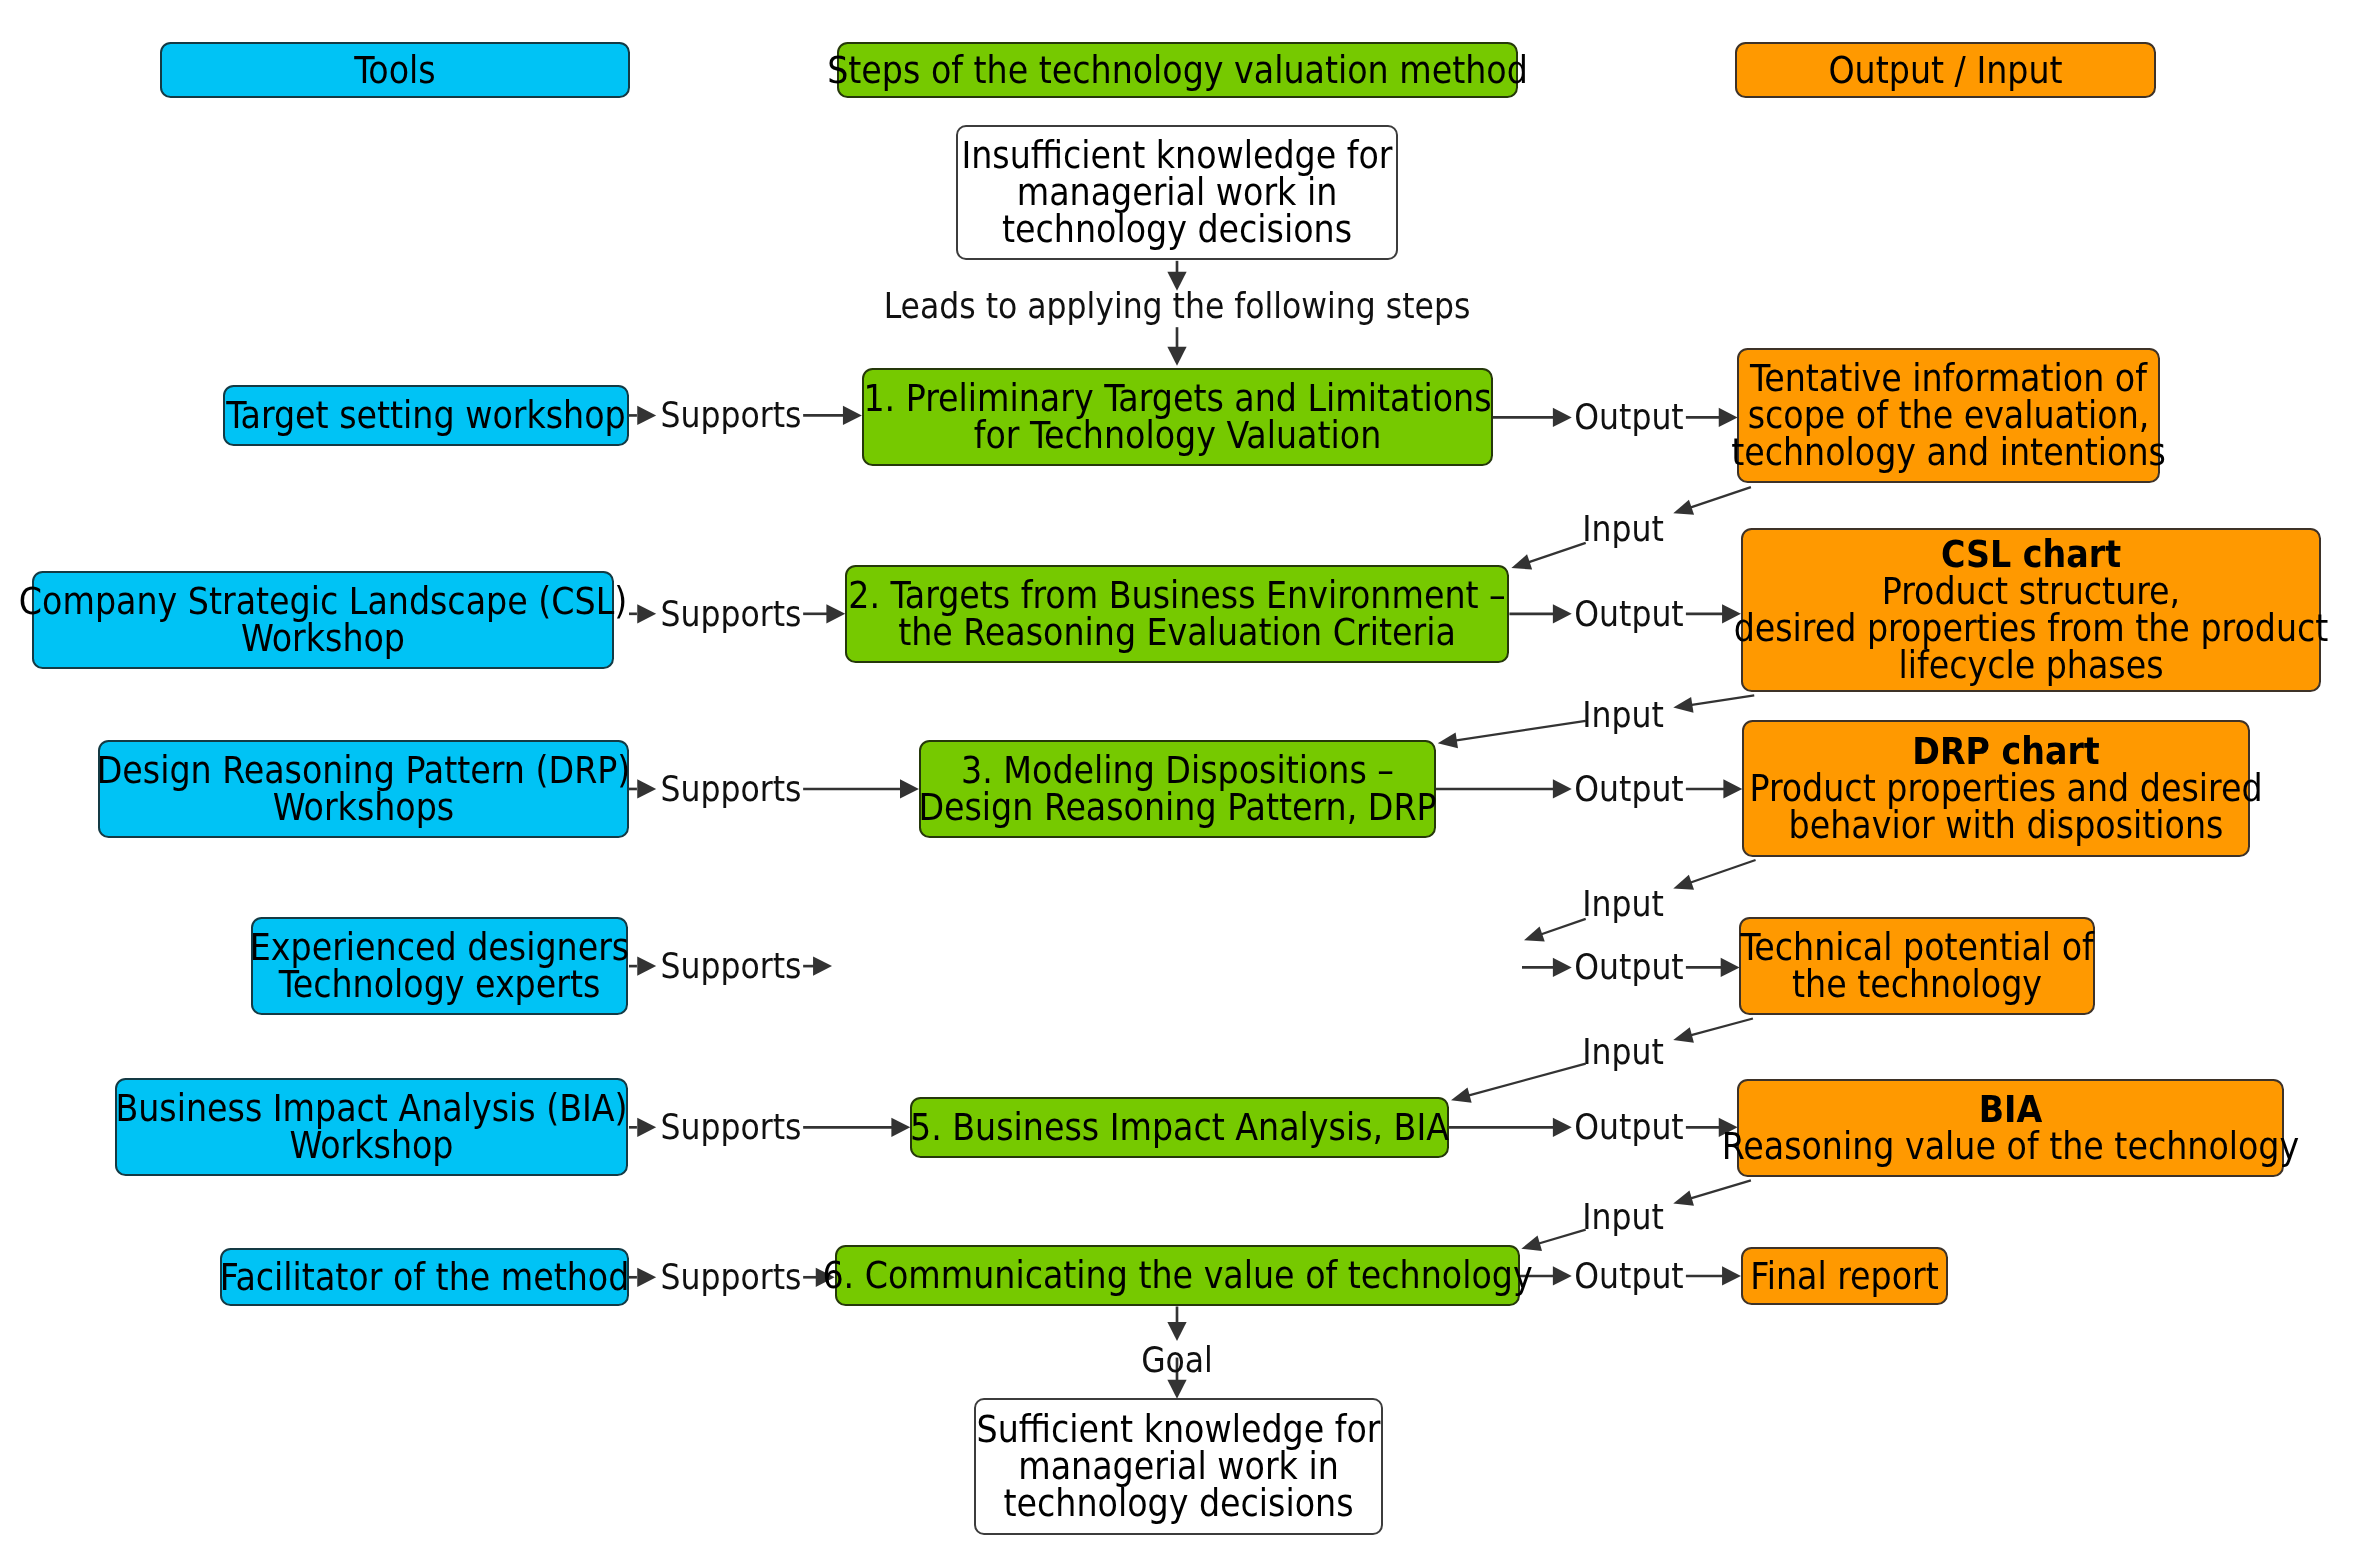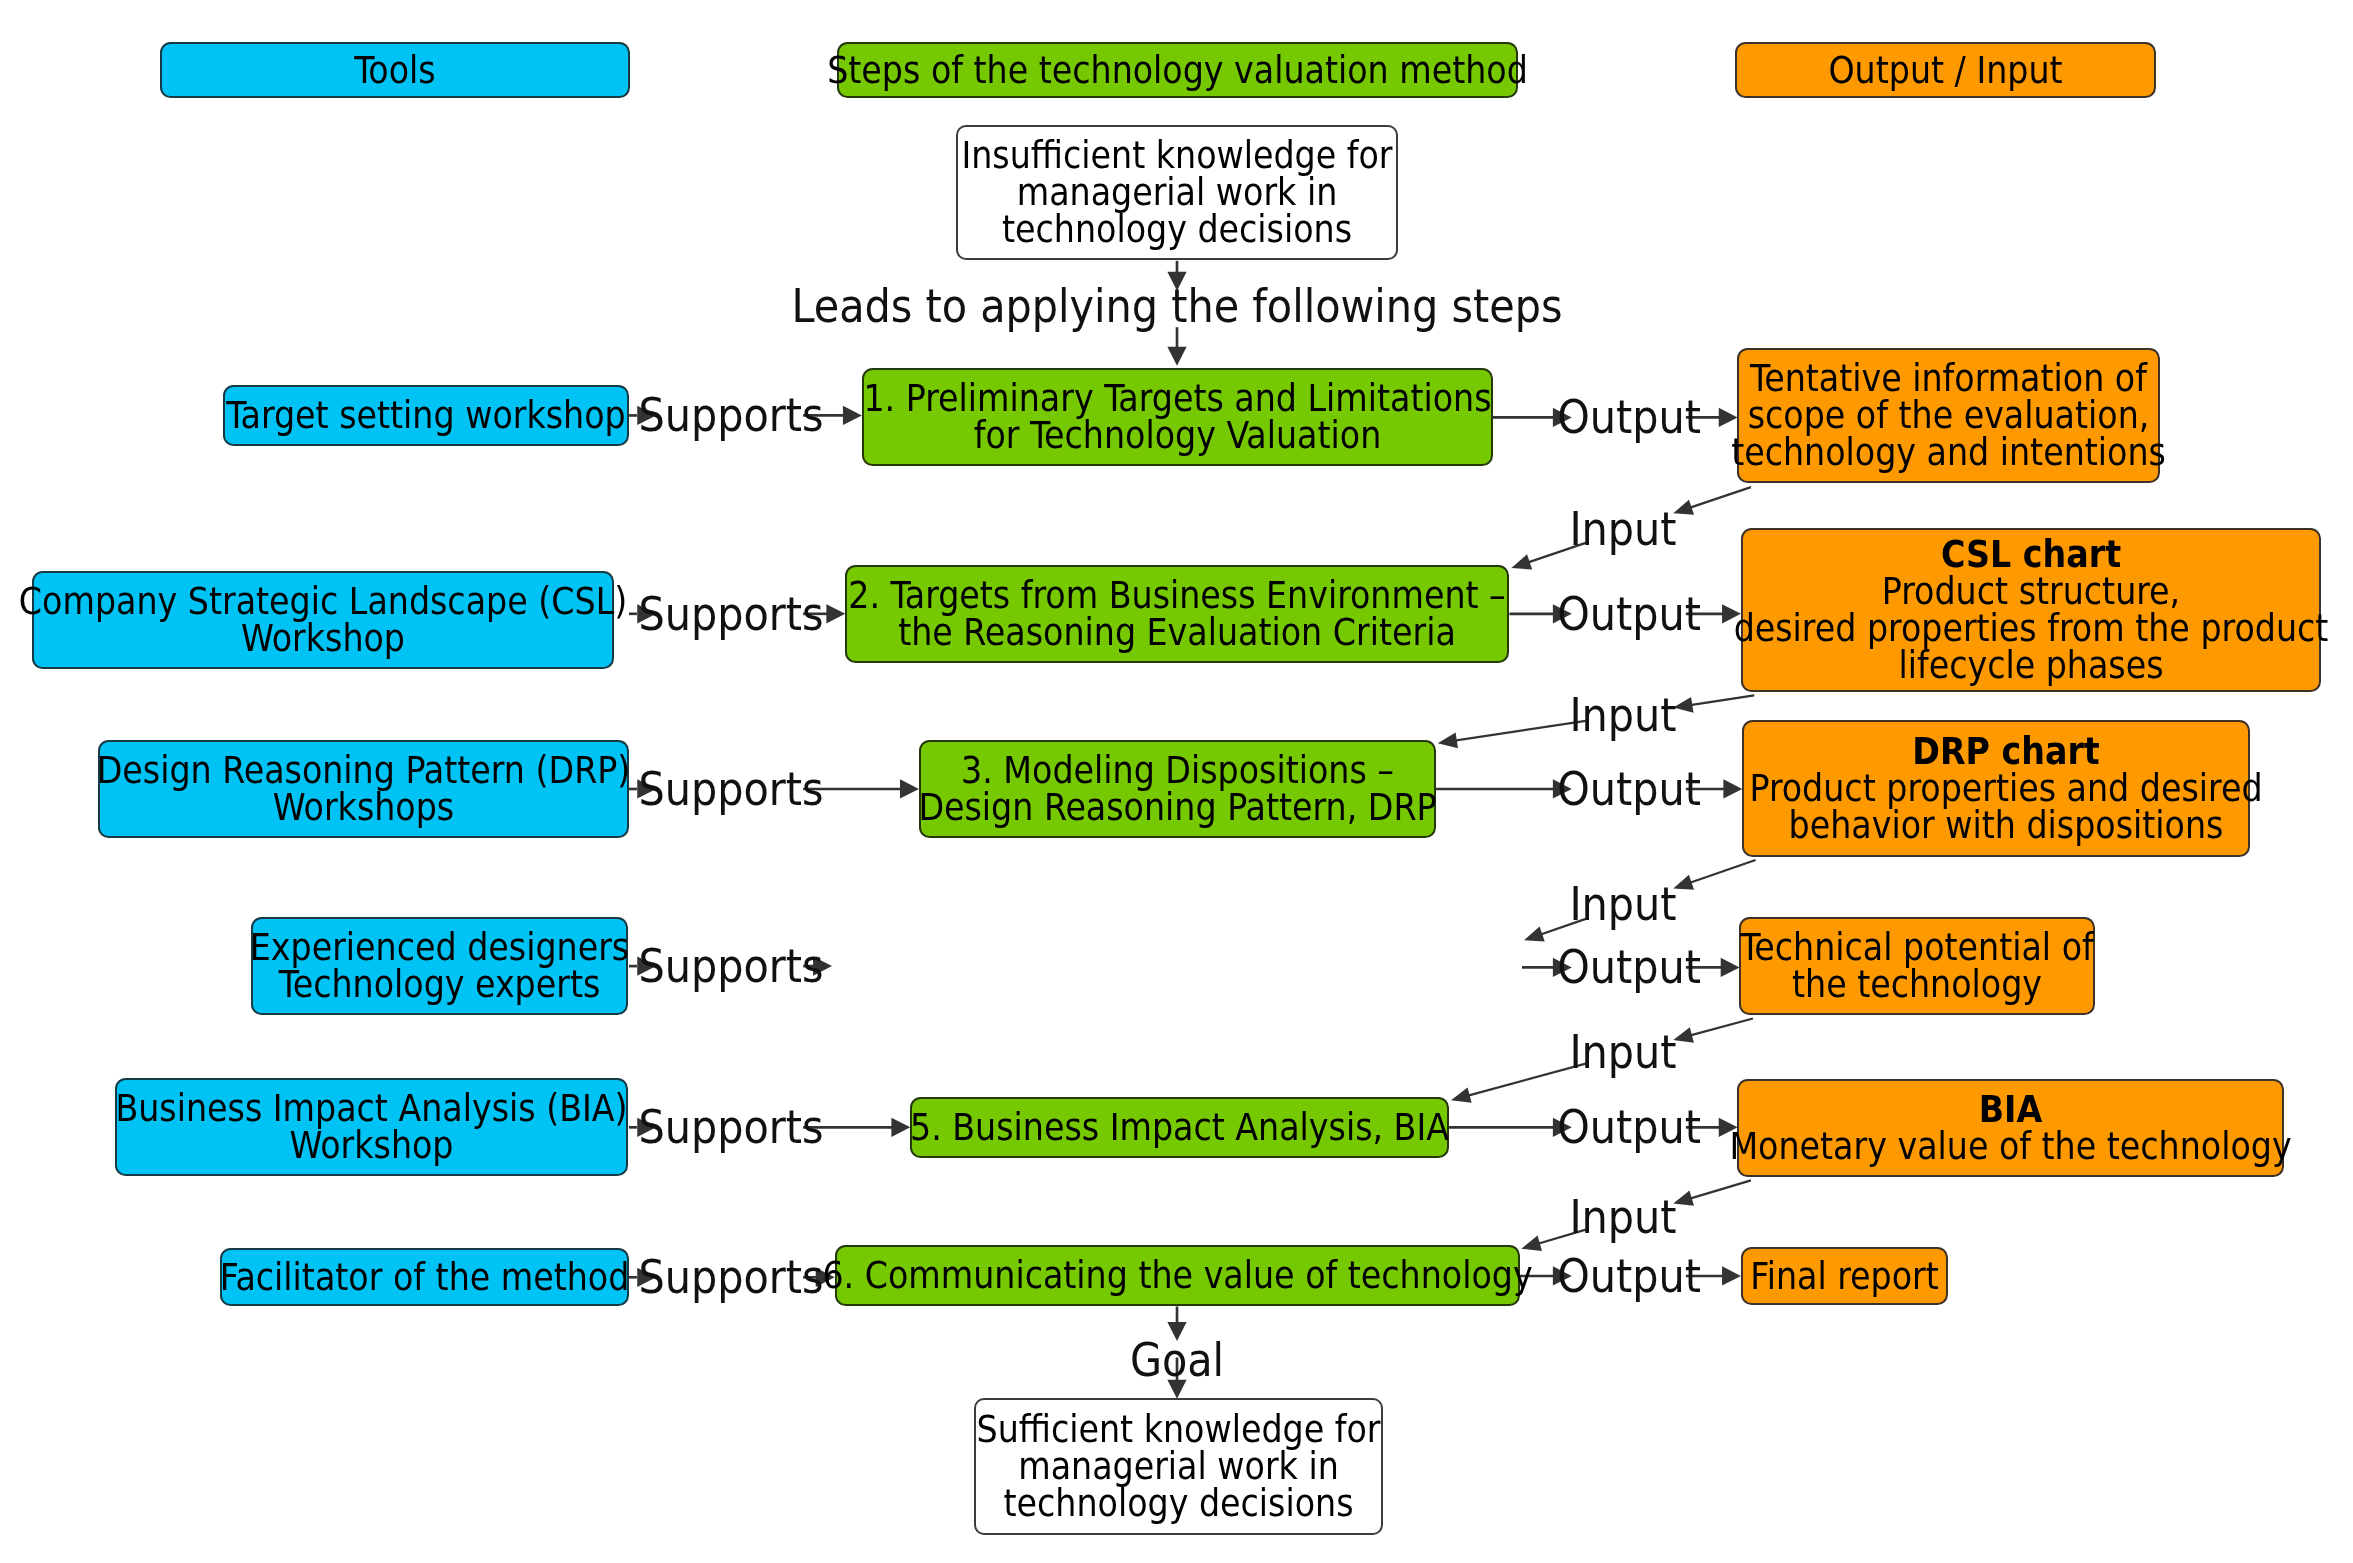--- a/index.html
+++ b/index.html
@@ -16,21 +16,21 @@
     font-size:37px; font-stretch:condensed; line-height:37px; color:#000; white-space:pre;
   }
   .node.stack { flex-direction:column; }
   .node .ttl { font-weight:bold; white-space:pre; }
   .node .bdy { white-space:pre; }
   .n-blue   { background:#00C3F5; border-color:#143a44; }
   .n-green  { background:#76C900; border-color:#25380a; }
   .n-orange { background:#FF9900; border-color:#3d3228; }
   .n-white  { background:#fff; border-color:#3c3c3c; border-width:2.7px; border-radius:10px; }
   .edge-label {
-    position:absolute; font-size:46px; font-stretch:condensed; line-height:1; color:#111;
+    position:absolute; font-size:35px; font-stretch:condensed; line-height:1; color:#111;
     white-space:nowrap; transform:translate(-50%,-50%);
     font-family:"DejaVu Sans", sans-serif;
   }
 </style>
 </head>
 <body>
 
 <div id="page">
   <svg id="edges" viewBox="0 0 3548 2357" width="2354" height="1564">
     <line x1="1774.0" y1="393.0" x2="1774.0" y2="412.0" stroke="#333333" stroke-width="4.0"></line>
@@ -138,21 +138,21 @@
 Design Reasoning Pattern, DRP</div>
   <div class="node n-orange stack" style="left:1742px;top:720px;width:508px;height:137px;padding-left:20px;"><span class="ttl">DRP chart</span><span class="bdy">Product properties and desired
 behavior with dispositions</span></div>
   <div class="node n-blue" style="left:251px;top:917px;width:377px;height:98px;">Experienced designers
 Technology experts</div>
   <div class="node n-orange" style="left:1739px;top:917px;width:356px;height:98px;">Technical potential of
 the technology</div>
   <div class="node n-blue" style="left:115px;top:1078px;width:513px;height:98px;">Business Impact Analysis (BIA)
 Workshop</div>
   <div class="node n-green" style="left:910px;top:1097px;width:539px;height:61px;">5. Business Impact Analysis, BIA</div>
-  <div class="node n-orange stack" style="left:1737px;top:1079px;width:547px;height:98px;"><span class="ttl">BIA</span><span class="bdy">Monetary value of the technology</span></div>
+  <div class="node n-orange stack" style="left:1737px;top:1079px;width:547px;height:98px;"><span class="ttl">BIA</span><span class="bdy">Reasoning value of the technology</span></div>
   <div class="node n-blue" style="left:220px;top:1248px;width:409px;height:58px;">Facilitator of the method</div>
   <div class="node n-green" style="left:835px;top:1245px;width:685px;height:61px;">6. Communicating the value of technology</div>
   <div class="node n-orange" style="left:1741px;top:1247px;width:207px;height:58px;">Final report</div>
   <div class="edge-label" style="left:1177px;top:306px;">Leads to applying the following steps</div>
   <div class="edge-label" style="left:1177px;top:1360px;">Goal</div>
   <div class="edge-label" style="left:731px;top:415px;">Supports</div>
   <div class="edge-label" style="left:1629px;top:417px;">Output</div>
   <div class="edge-label" style="left:731px;top:614px;">Supports</div>
   <div class="edge-label" style="left:1629px;top:614px;">Output</div>
   <div class="edge-label" style="left:731px;top:789px;">Supports</div>

